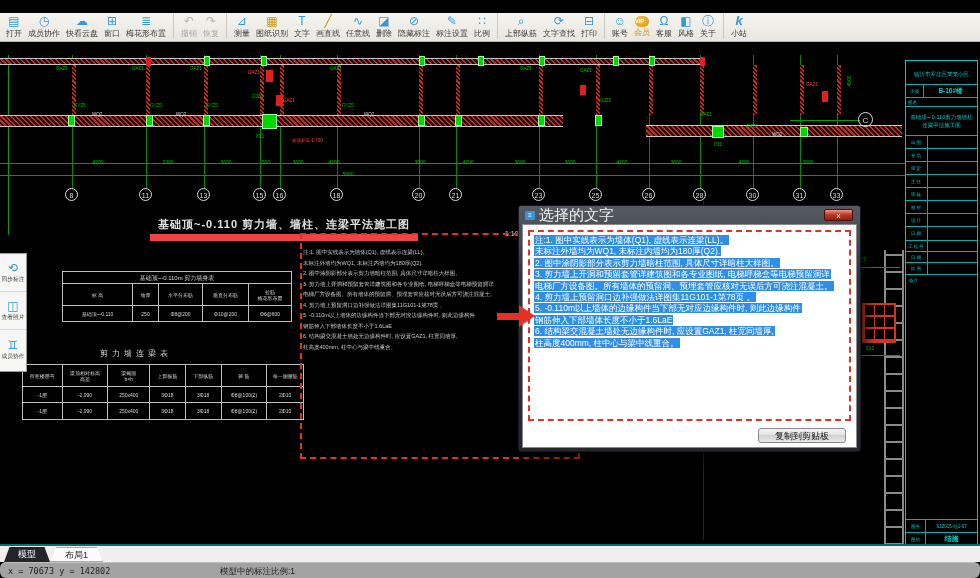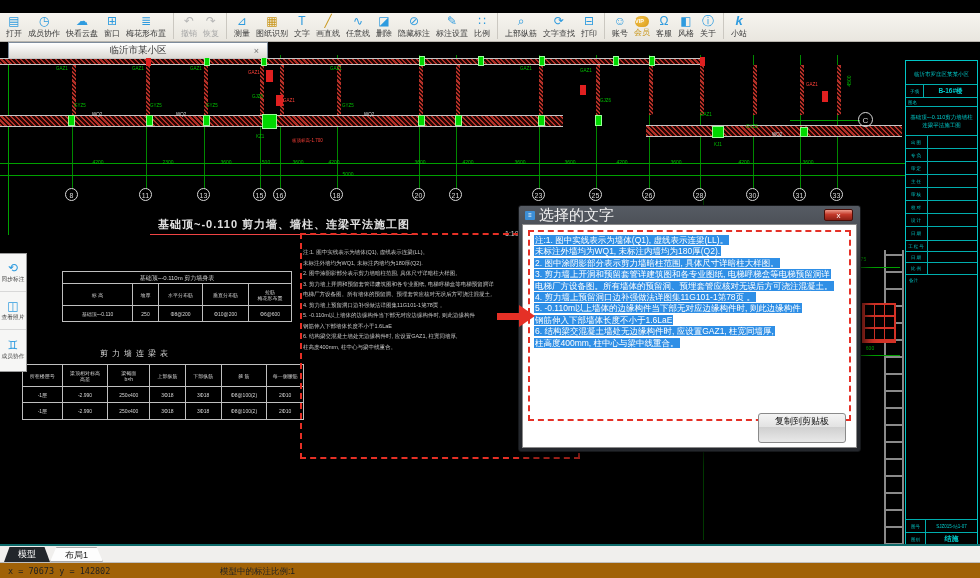--- a/index.html
+++ b/index.html
@@ -32,21 +32,21 @@
   .grid-v{position:absolute;top:13px;height:136px;width:1px;background:#00a000;opacity:.85;}
   .wall-v{position:absolute;top:23px;height:50px;width:4px;background:repeating-linear-gradient(45deg,#b43028 0 1.5px,#240603 1.5px 3px);}
   .dimline{position:absolute;height:1px;background:#00a000;}
   .gb{position:absolute;background:#00d800;border:1px solid #9f9;}
   .rb{position:absolute;background:#e02020;}
   .axis-circle{position:absolute;top:146px;width:13px;height:13px;border:1px solid #dadada;border-radius:50%;color:#dadada;font-size:7px;line-height:13px;text-align:center;transform:translateX(-7px);background:#000;}
   .c-circle{position:absolute;left:858px;top:70px;width:15px;height:15px;border:1px solid #dadada;border-radius:50%;color:#dadada;font-size:8px;line-height:15px;text-align:center;}
   .wl{position:absolute;font-size:4.5px;white-space:nowrap;}
   .dim{position:absolute;font-size:5px;color:#00c000;white-space:nowrap;transform:translateX(-50%);}
   .dim.rot{transform:rotate(-90deg);}
-  .dwg-title{position:absolute;left:150px;top:175px;font-size:11px;font-weight:bold;color:#e0e0e0;border-bottom:1px solid #ef4444;padding:0 8px 2px 8px;letter-spacing:1px;white-space:nowrap;}
+  .dwg-title{position:absolute;left:150px;top:175px;font-size:11px;font-weight:bold;color:#e0e0e0;border-bottom:7px solid #ef4444;padding:0 8px 2px 8px;letter-spacing:1px;white-space:nowrap;}
   .scale-note{position:absolute;left:505px;top:188px;font-size:7px;color:#d8d8d8;}
   .notes{position:absolute;left:303px;top:205px;width:218px;}
   .note-line{font-size:5.5px;line-height:10.5px;color:#c9c9c9;white-space:nowrap;}
   .red-dash-rect{position:absolute;left:300px;top:191px;width:280px;height:226px;border:2px dashed #e53026;z-index:5;}
 
   
   .cadtable{position:absolute;border:1px solid #bfbfbf;color:#d5d5d5;background:rgba(0,0,0,.3);}
   .ct-title{height:12px;line-height:12px;text-align:center;font-size:6px;border-bottom:1px solid #bfbfbf;}
   .ct-row{display:flex;}
   .ct-row .cell{border-right:1px solid #bfbfbf;border-bottom:1px solid #bfbfbf;font-size:5px;display:flex;align-items:center;justify-content:center;text-align:center;white-space:pre-line;line-height:6px;}
@@ -115,29 +115,29 @@
   
   .dialog{position:absolute;left:518px;top:205px;width:343px;height:247px;background:linear-gradient(180deg,#565b63,#2e3238 30%,#24272c);border:1px solid #15171a;border-radius:3px;box-shadow:5px 6px 12px rgba(0,0,0,.7);z-index:40;}
   .dlg-titlebar{height:18px;display:flex;align-items:center;padding-left:6px;}
   .dlg-ico{width:10px;height:9px;background:#3d8fd6;color:#fff;font-size:6px;line-height:9px;text-align:center;border-radius:1px;margin-right:4px;}
   .dlg-title{color:#f0f0f0;font-size:15px;}
   .dlg-close{position:absolute;right:7px;top:3px;width:29px;height:12px;background:linear-gradient(180deg,#ee9a8a,#c3392a 45%,#8c1f14);border:1px solid #4a0d07;border-radius:2px;color:#fff;font-size:8px;line-height:11px;text-align:center;cursor:pointer;}
   .dlg-body{position:absolute;left:3px;right:3px;top:18px;bottom:3px;background:#fff;border:1px solid #8a8a8a;}
   .dlg-dashed{position:absolute;left:5px;right:5px;top:5px;bottom:26px;border:2px dashed #e53026;padding:3px 4px;overflow:hidden;}
   .dlg-line{font-size:8.5px;line-height:11.4px;white-space:nowrap;}
   .hl{background:#2f8fe6;color:#fff;padding:0 1px;}
-  .dlg-btn{position:absolute;right:10px;bottom:4px;width:88px;height:30px;background:linear-gradient(180deg,#f4f4f4,#e3e3e3 45%,#cfcfcf 46%,#e9e9e9);border:1px solid #8a8a8a;border-radius:3px;font-size:9px;color:#111;text-align:center;line-height:15px;cursor:pointer;}
+  .dlg-btn{position:absolute;right:10px;bottom:4px;width:88px;height:15px;background:linear-gradient(180deg,#f4f4f4,#e3e3e3 45%,#cfcfcf 46%,#e9e9e9);border:1px solid #8a8a8a;border-radius:3px;font-size:9px;color:#111;text-align:center;line-height:15px;cursor:pointer;}
 
   
   .teal-line{position:absolute;left:0;top:544px;width:980px;height:2px;background:#0e6b6b;z-index:10;}
   .ltabs{position:absolute;left:0;top:546px;width:980px;height:16px;background:#f0efed;display:flex;align-items:flex-end;padding-left:4px;z-index:10;}
   .ltab{height:15px;line-height:15px;font-size:9px;padding:0 14px;clip-path:polygon(12% 0,88% 0,100% 100%,0 100%);cursor:pointer;}
   .ltab.active{background:#22262b;color:#fff;}
   .ltab.idle{background:#fdfdfd;color:#222;border:1px solid #aaa;}
-  .statusbar{position:absolute;left:0;top:562px;width:980px;height:16px;background:#a16207;border-top:1px solid #c0c0c0;z-index:10;}
+  .statusbar{position:absolute;left:0;top:562px;width:980px;height:16px;background:#a3a3a3;border-top:1px solid #c0c0c0;z-index:10;border-radius:6px;}
   .sb-coords{position:absolute;left:8px;top:3px;font-family:"DejaVu Sans Mono",monospace;font-size:8.5px;color:#222;}
   .sb-scale{position:absolute;left:220px;top:3px;font-size:8.5px;color:#222;}
 </style>
 </head>
 <body>
 
 <div class="screen">
 
 
   <div class="toolbar">
@@ -524,24 +524,20 @@
         <span class="lbl">图号</span>
         <span class="val">SJZ015-结1-07</span>
       </div>
       <div class="tb-cat">
         <span class="lbl">图别</span>
         <span class="val">结施</span>
       </div>
     </div>
   </div>
 
-  <div class="doc-tab">
-    <span class="dt-lbl">临沂市某小区</span>
-    <span class="dt-close">×</span>
-  </div>
 
 
   <div class="left-panel">
     <div>
         <div class="lp-item">
     <span class="lp-ico">⟲</span>
     <span class="lp-lbl">同步标注</span>
   </div>
         <div class="lp-item">
     <span class="lp-ico">◫</span>

